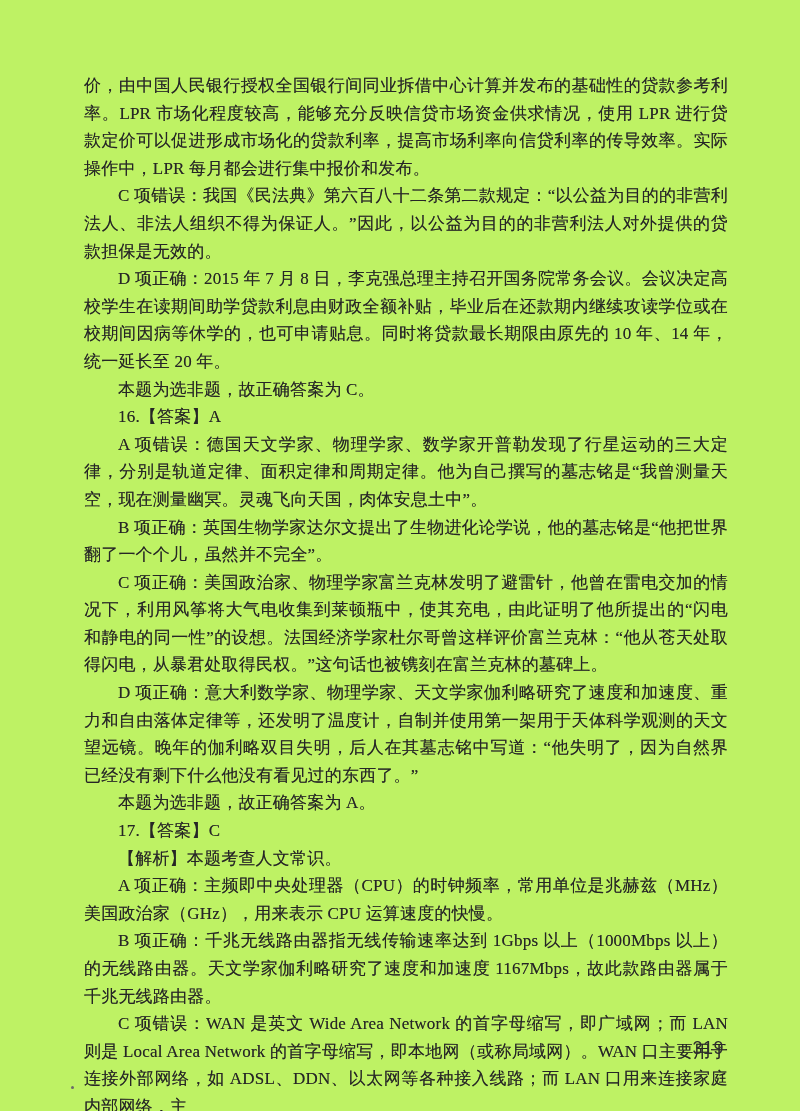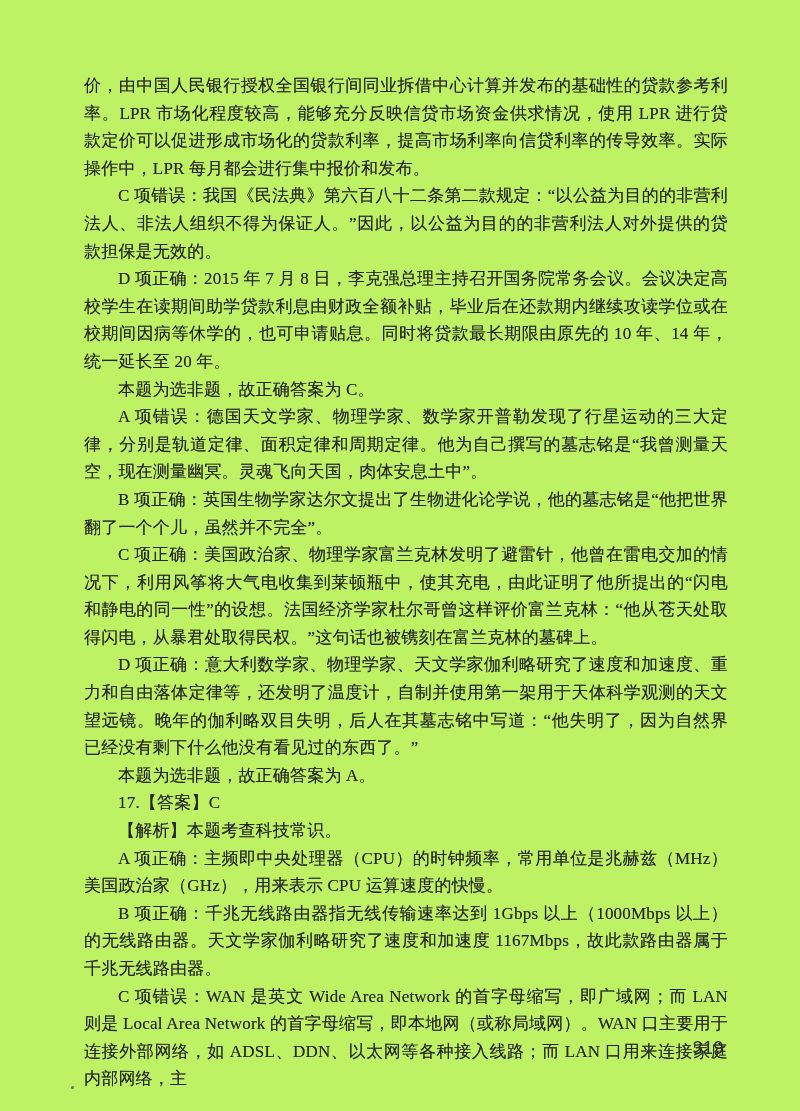--- a/index.html
+++ b/index.html
@@ -54,26 +54,27 @@
 </style>
 </head>
 <body>
 
 <div class="page">
   <div class="content">
     <p class="no-indent">价，由中国人民银行授权全国银行间同业拆借中心计算并发布的基础性的贷款参考利率。LPR 市场化程度较高，能够充分反映信贷市场资金供求情况，使用 LPR 进行贷款定价可以促进形成市场化的贷款利率，提高市场利率向信贷利率的传导效率。实际操作中，LPR 每月都会进行集中报价和发布。</p>
     <p class="indent">C 项错误：我国《民法典》第六百八十二条第二款规定：“以公益为目的的非营利法人、非法人组织不得为保证人。”因此，以公益为目的的非营利法人对外提供的贷款担保是无效的。</p>
     <p class="indent">D 项正确：2015 年 7 月 8 日，李克强总理主持召开国务院常务会议。会议决定高校学生在读期间助学贷款利息由财政全额补贴，毕业后在还款期内继续攻读学位或在校期间因病等休学的，也可申请贴息。同时将贷款最长期限由原先的 10 年、14 年，统一延长至 20 年。</p>
     <p class="indent">本题为选非题，故正确答案为 C。</p>
+    <p class="indent">16.【答案】A</p>
     <p class="indent">A 项错误：德国天文学家、物理学家、数学家开普勒发现了行星运动的三大定律，分别是轨道定律、面积定律和周期定律。他为自己撰写的墓志铭是“我曾测量天空，现在测量幽冥。灵魂飞向天国，肉体安息土中”。</p>
     <p class="indent">B 项正确：英国生物学家达尔文提出了生物进化论学说，他的墓志铭是“他把世界翻了一个个儿，虽然并不完全”。</p>
     <p class="indent">C 项正确：美国政治家、物理学家富兰克林发明了避雷针，他曾在雷电交加的情况下，利用风筝将大气电收集到莱顿瓶中，使其充电，由此证明了他所提出的“闪电和静电的同一性”的设想。法国经济学家杜尔哥曾这样评价富兰克林：“他从苍天处取得闪电，从暴君处取得民权。”这句话也被镌刻在富兰克林的墓碑上。</p>
     <p class="indent">D 项正确：意大利数学家、物理学家、天文学家伽利略研究了速度和加速度、重力和自由落体定律等，还发明了温度计，自制并使用第一架用于天体科学观测的天文望远镜。晚年的伽利略双目失明，后人在其墓志铭中写道：“他失明了，因为自然界已经没有剩下什么他没有看见过的东西了。”</p>
     <p class="indent">本题为选非题，故正确答案为 A。</p>
     <p class="indent">17.【答案】C</p>
-    <p class="indent">【解析】本题考查科技常识。</p>
+    <p class="indent">【解析】本题考查人文常识。</p>
     <p class="indent">A 项正确：主频即中央处理器（CPU）的时钟频率，常用单位是兆赫兹（MHz）美国政治家（GHz），用来表示 CPU 运算速度的快慢。</p>
     <p class="indent">B 项正确：千兆无线路由器指无线传输速率达到 1Gbps 以上（1000Mbps 以上）的无线路由器。天文学家伽利略研究了速度和加速度 1167Mbps，故此款路由器属于千兆无线路由器。</p>
     <p class="indent">C 项错误：WAN 是英文 Wide Area Network 的首字母缩写，即广域网；而 LAN 则是 Local Area Network 的首字母缩写，即本地网（或称局域网）。WAN 口主要用于连接外部网络，如 ADSL、DDN、以太网等各种接入线路；而 LAN 口用来连接家庭内部网络，主</p>
   </div>
   <div class="page-number">319</div>
   <div class="scan-dot"></div>
 </div>
 
 </body></html>

